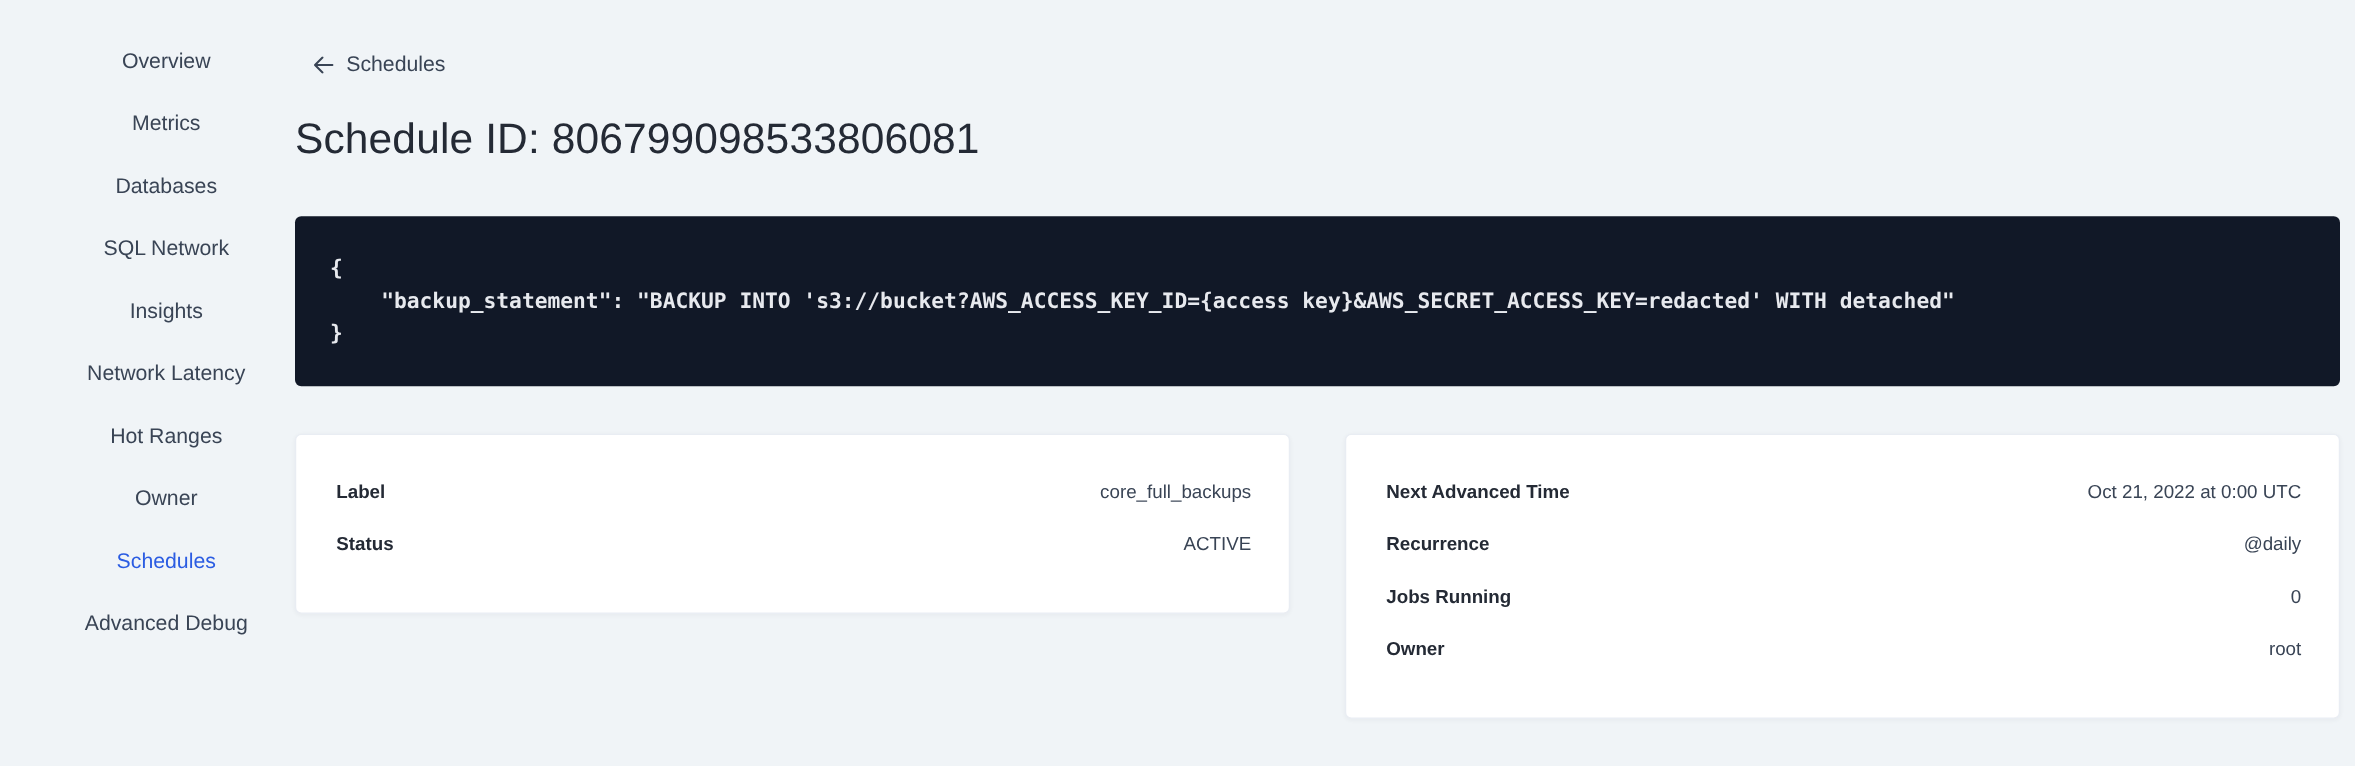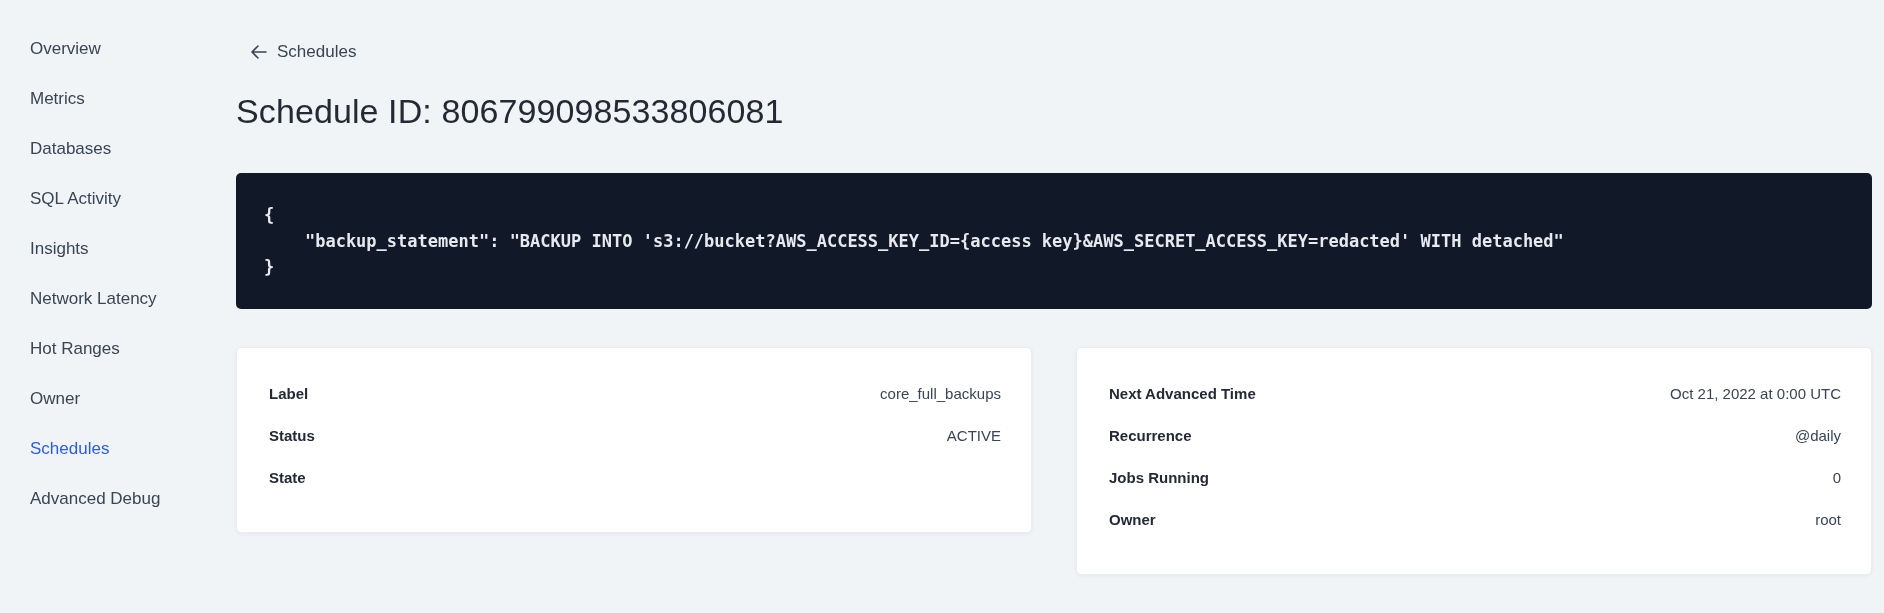--- a/index.html
+++ b/index.html
@@ -5,21 +5,21 @@
   html,body{margin:0;padding:0;}
   body{
     width:1884px;height:613px;overflow:hidden;
     background:#f0f4f7;
     font-family:"Liberation Sans",sans-serif;
     -webkit-font-smoothing:antialiased;
   }
   .app{display:flex;width:100%;height:100%;}
 
   
-  .sidebar{width:236px;flex:0 0 236px;padding-top:38px;box-sizing:border-box;}
+  .sidebar{width:236px;flex:0 0 236px;padding-top:38px;box-sizing:border-box;text-align:center;}
   .sidebar ul{list-style:none;margin:0;padding:0 0 0 30px;}
   .sidebar li{
     font-size:17px;line-height:21px;color:#394455;
     margin-bottom:29px;cursor:pointer;white-space:nowrap;
   }
   .sidebar li.active{color:#2b5ce2;}
 
   
   main{flex:1;padding:0 12px 0 0;box-sizing:border-box;}
   .back-row{
@@ -60,21 +60,21 @@
 </head>
 <body>
 
 <div class="app">
 
   <nav class="sidebar">
     <ul>
       <li>Overview</li>
       <li>Metrics</li>
       <li>Databases</li>
-      <li>SQL Activity</li>
+      <li>SQL Network</li>
       <li>Insights</li>
       <li>Network Latency</li>
       <li>Hot Ranges</li>
       <li>Owner</li>
       <li class="active">Schedules</li>
       <li>Advanced Debug</li>
     </ul>
   </nav>
 
   <main>
@@ -96,24 +96,20 @@
 
       <section class="card">
         <div class="row">
           <span class="label">Label</span>
           <span class="value">core_full_backups</span>
         </div>
         <div class="row">
           <span class="label">Status</span>
           <span class="value">ACTIVE</span>
         </div>
-        <div class="row">
-          <span class="label">State</span>
-          <span class="value"></span>
-        </div>
       </section>
 
       <section class="card">
         <div class="row">
           <span class="label">Next Advanced Time</span>
           <span class="value">Oct 21, 2022 at 0:00 UTC</span>
         </div>
         <div class="row">
           <span class="label">Recurrence</span>
           <span class="value">@daily</span>

